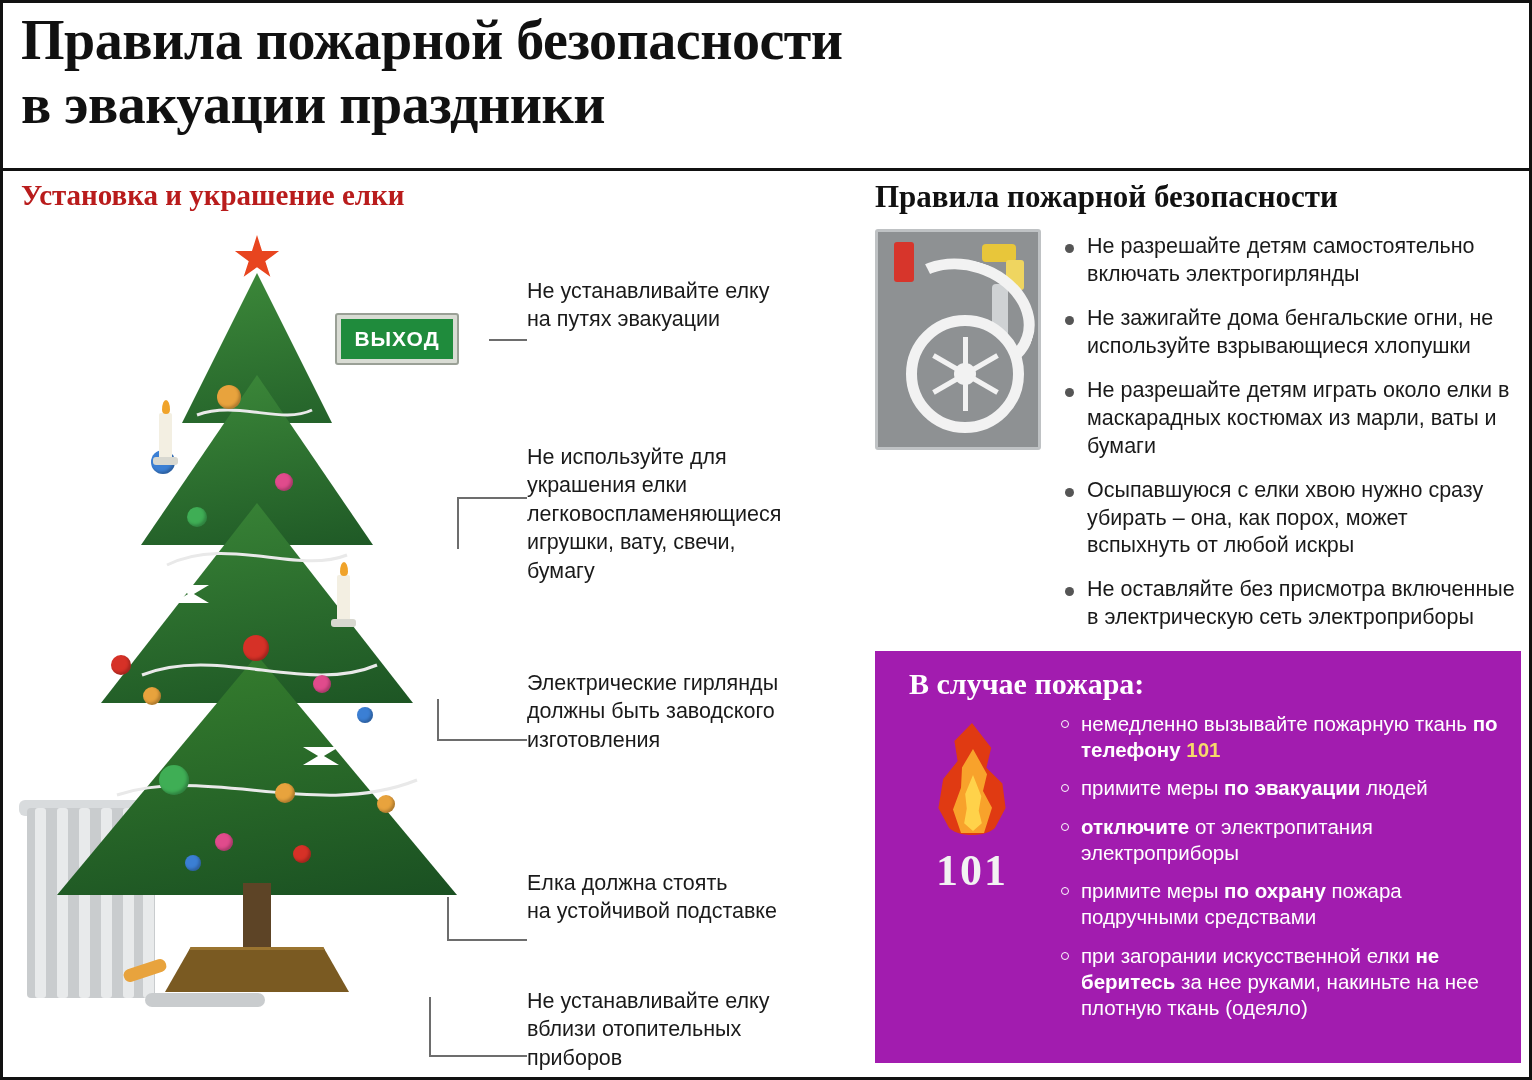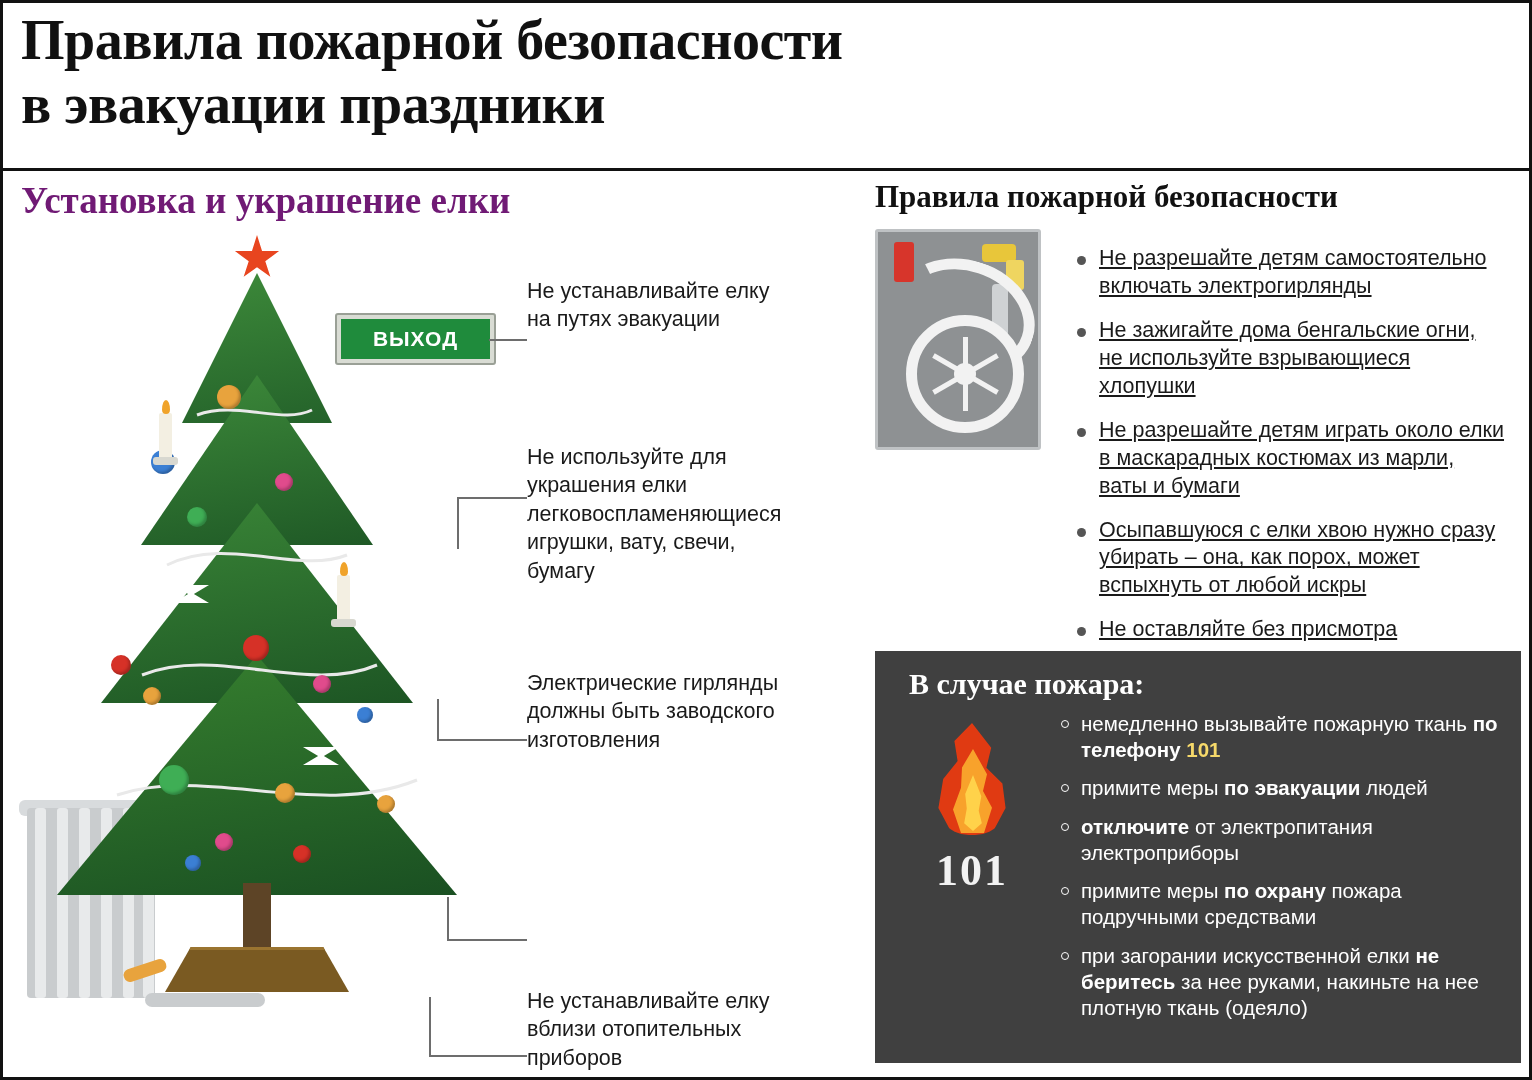--- a/index.html
+++ b/index.html
@@ -50,22 +50,22 @@
   .left-col {
     position: absolute;
     left: 14px;
     top: 176px;
     width: 852px;
     height: 900px;
   }
   .section-title {
     font-family: "Liberation Serif", serif;
     font-weight: 700;
-    font-size: 37px;
-    color: #701a75;
+    font-size: 29px;
+    color: #b91c1c;
     margin: 0 0 10px 4px;
   }
 
   
   .tree-area {
     position: absolute;
     left: 0;
     top: 46px;
     width: 470px;
     height: 850px;
@@ -203,21 +203,21 @@
     background: #fff;
     clip-path: polygon(0 0, 42% 50%, 0 100%, 100% 100%, 58% 50%, 100% 0);
     filter: drop-shadow(0 0 1px #aaa);
   }
 
   
   .exit-sign {
     position: absolute;
     left: 318px;
     top: 88px;
-    width: 161px;
+    width: 124px;
     height: 52px;
     background: #d9dcd4;
     border: 2px solid #9aa096;
     border-radius: 3px;
     display: flex;
     align-items: center;
     justify-content: center;
     box-sizing: border-box;
     padding: 4px;
   }
@@ -345,24 +345,23 @@
   .hyd-pipe {
     position: absolute;
     right: 30px; top: 52px;
     width: 16px; height: 52px;
     background: #cfd2d4;
     border-radius: 4px;
   }
 
   ul.rules {
     list-style: none;
-    margin: 16px;
+    margin: 4px;
     padding: 0;
     flex: 1 1 auto;
-    text-decoration: underline;
   }
   ul.rules li {
     position: relative;
     padding-left: 26px;
     margin-bottom: 16px;
     font-size: 21.5px;
     line-height: 1.3;
     color: #1a1a1a;
   }
   ul.rules li::before {
@@ -374,21 +373,21 @@
     border-radius: 50%;
   }
 
   
   .fire-box {
     position: absolute;
     left: 872px;
     top: 648px;
     width: 646px;
     height: 412px;
-    background: #404040;
+    background: #a21caf;
     color: #fff;
     box-sizing: border-box;
     padding: 16px 18px 10px 22px;
   }
   .fire-title {
     font-family: "Liberation Serif", serif;
     font-weight: 700;
     font-size: 30px;
     margin: 0 0 10px 12px;
   }
@@ -551,20 +550,22 @@
     <div class="callout c1" style="white-space:pre-line">Не устанавливайте елку
 на путях эвакуации</div>
     <div class="callout c2" style="white-space:pre-line">Не используйте для
 украшения елки
 легковоспламеняющиеся
 игрушки, вату, свечи,
 бумагу</div>
     <div class="callout c3" style="white-space:pre-line">Электрические гирлянды
 должны быть заводского
 изготовления</div>
+    <div class="callout c4" style="white-space:pre-line">Елка должна стоять
+на устойчивой подставке</div>
     <div class="callout c5" style="white-space:pre-line">Не устанавливайте елку
 вблизи отопительных
 приборов</div>
   </div>
 
   <div class="right-col">
     <div class="right-title">Правила пожарной безопасности</div>
     <div class="rules-wrap">
       <div class="hydrant">
         <div class="hyd-nozzle-red"></div>

